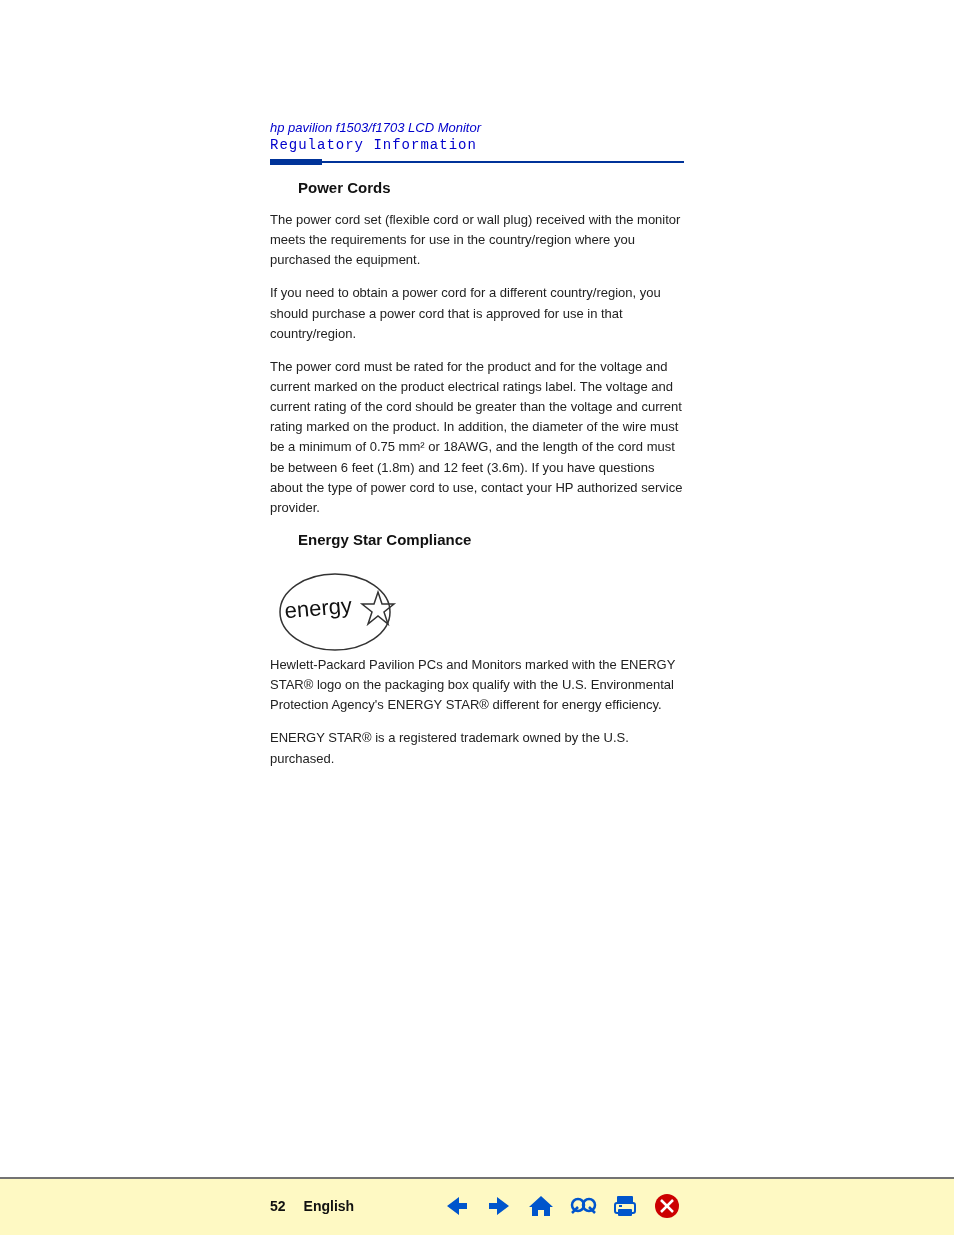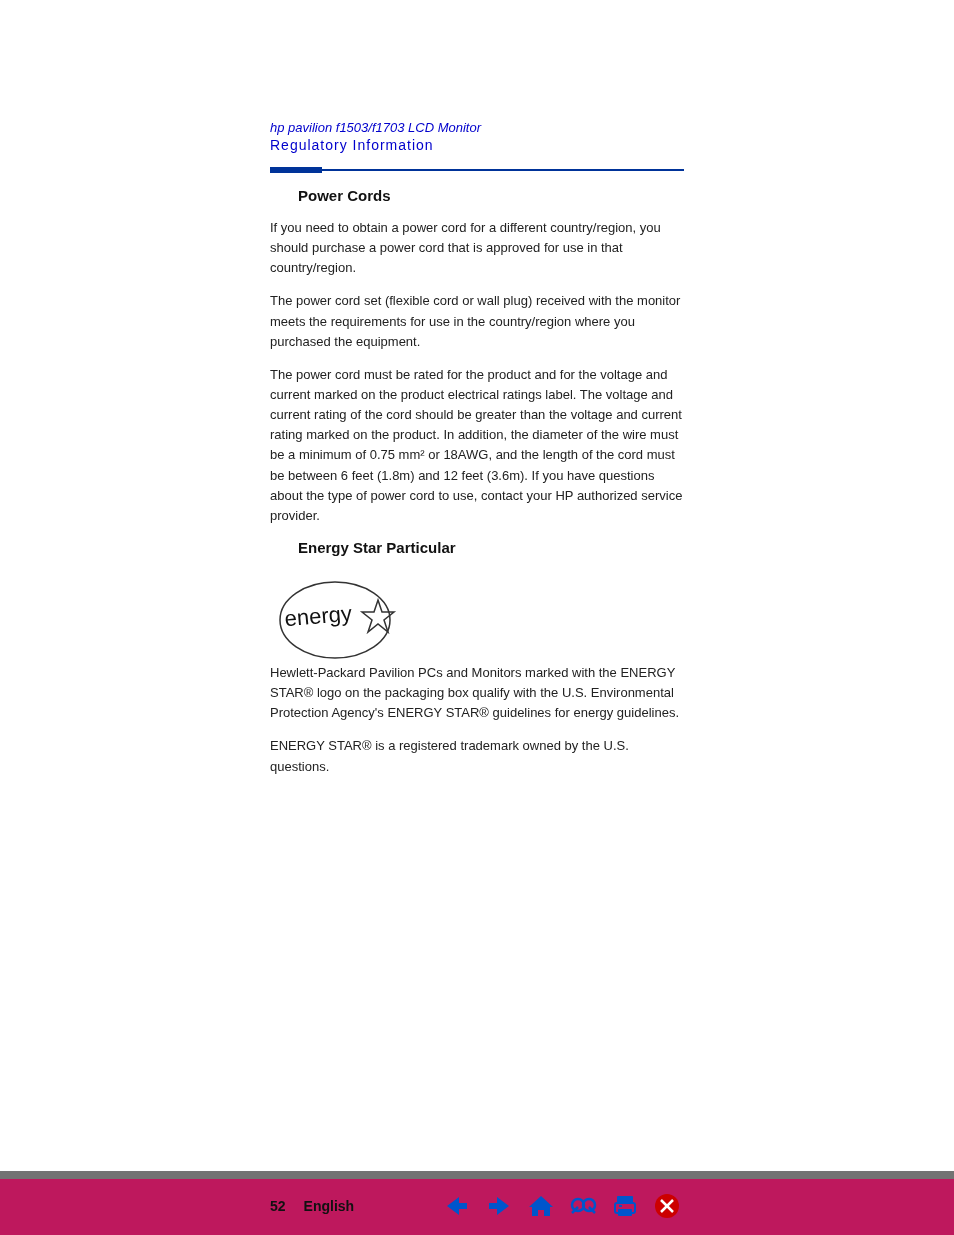--- a/index.html
+++ b/index.html
@@ -34,23 +34,23 @@
       color: #0000cc;
       font-size: 13px;
       font-style: italic;
       margin-bottom: 2px;
       font-family: Arial, Helvetica, sans-serif;
     }
 
     .header-section-title {
       color: #0000cc;
       font-size: 14px;
-      font-family: Liberation Sans, sans-serif;
+      font-family: Liberation Mono, monospace;
       letter-spacing: 1px;
-      margin-bottom: 14px;
+      margin-bottom: 6px;
     }
 
     .blue-rule-container {
       display: flex;
       align-items: center;
       margin-bottom: 14px;
     }
 
     .blue-rule-thick {
       height: 6px;
@@ -79,26 +79,26 @@
       line-height: 1.55;
       margin-bottom: 13px;
     }
 
     .energy-star-section {
       margin-top: 10px;
     }
 
     
     .footer {
-      border-top: 8px solid #737373;
+      border-top: 2px solid #737373;
       padding: 12px 270px 14px 270px;
       display: flex;
       align-items: center;
       justify-content: space-between;
-      background: #be185d;
+      background: #fef9c3;
       margin-top: 28px;
     }
 
     .footer-left {
       display: flex;
       align-items: center;
       gap: 18px;
     }
 
     .footer-page-num {
@@ -153,47 +153,47 @@
     </div>
 
     <div class="blue-rule-container">
       <div class="blue-rule-thick"></div>
       <div class="blue-rule-thin"></div>
     </div>
 
     <div>
       <div class="section-heading">Power Cords</div>
 
+      <p class="body-paragraph">The power cord set (flexible cord or wall plug) received with the monitor meets the requirements for use in the country/region where you purchased the equipment.</p>
+
       <p class="body-paragraph">If you need to obtain a power cord for a different country/region, you should purchase a power cord that is approved for use in that country/region.</p>
 
-      <p class="body-paragraph">The power cord set (flexible cord or wall plug) received with the monitor meets the requirements for use in the country/region where you purchased the equipment.</p>
-
       <p class="body-paragraph">The power cord must be rated for the product and for the voltage and current marked on the product electrical ratings label. The voltage and current rating of the cord should be greater than the voltage and current rating marked on the product. In addition, the diameter of the wire must be a minimum of 0.75 mm² or 18AWG, and the length of the cord must be between 6 feet (1.8m) and 12 feet (3.6m). If you have questions about the type of power cord to use, contact your HP authorized service provider.</p>
 
     </div>
 
     <div class="energy-star-section">
-      <div class="section-heading">Energy Star Particular</div>
+      <div class="section-heading">Energy Star Compliance</div>
 
       
       <div class="energy-logo-container">
         <svg viewBox="0 0 130 90" xmlns="http://www.w3.org/2000/svg" width="130" height="90">
 
           <ellipse cx="65" cy="50" rx="55" ry="38" fill="none" stroke="#333" stroke-width="1.5"></ellipse>
 
           <text x="15" y="52" font-family="'Brush Script MT', cursive, Arial" font-size="22" fill="#111" transform="rotate(-5, 65, 50)">energy</text>
 
           <polygon points="108,30 112,42 124,42 114,50 118,62 108,54 98,62 102,50 92,42 104,42" fill="none" stroke="#333" stroke-width="1.5"></polygon>
         </svg>
       </div>
 
-      <p class="body-paragraph">Hewlett-Packard Pavilion PCs and Monitors marked with the ENERGY STAR® logo on the packaging box qualify with the U.S. Environmental Protection Agency's ENERGY STAR® guidelines for energy guidelines.</p>
-
-
-      <p class="body-paragraph">ENERGY STAR® is a registered trademark owned by the U.S. questions.</p>
+      <p class="body-paragraph">Hewlett-Packard Pavilion PCs and Monitors marked with the ENERGY STAR® logo on the packaging box qualify with the U.S. Environmental Protection Agency's ENERGY STAR® different for energy efficiency.</p>
+
+
+      <p class="body-paragraph">ENERGY STAR® is a registered trademark owned by the U.S. purchased.</p>
     </div>
 
   </div>
 
   <div class="footer">
     <div class="footer-left">
       <span class="footer-page-num">52</span>
       <span class="footer-lang">English</span>
     </div>
 

